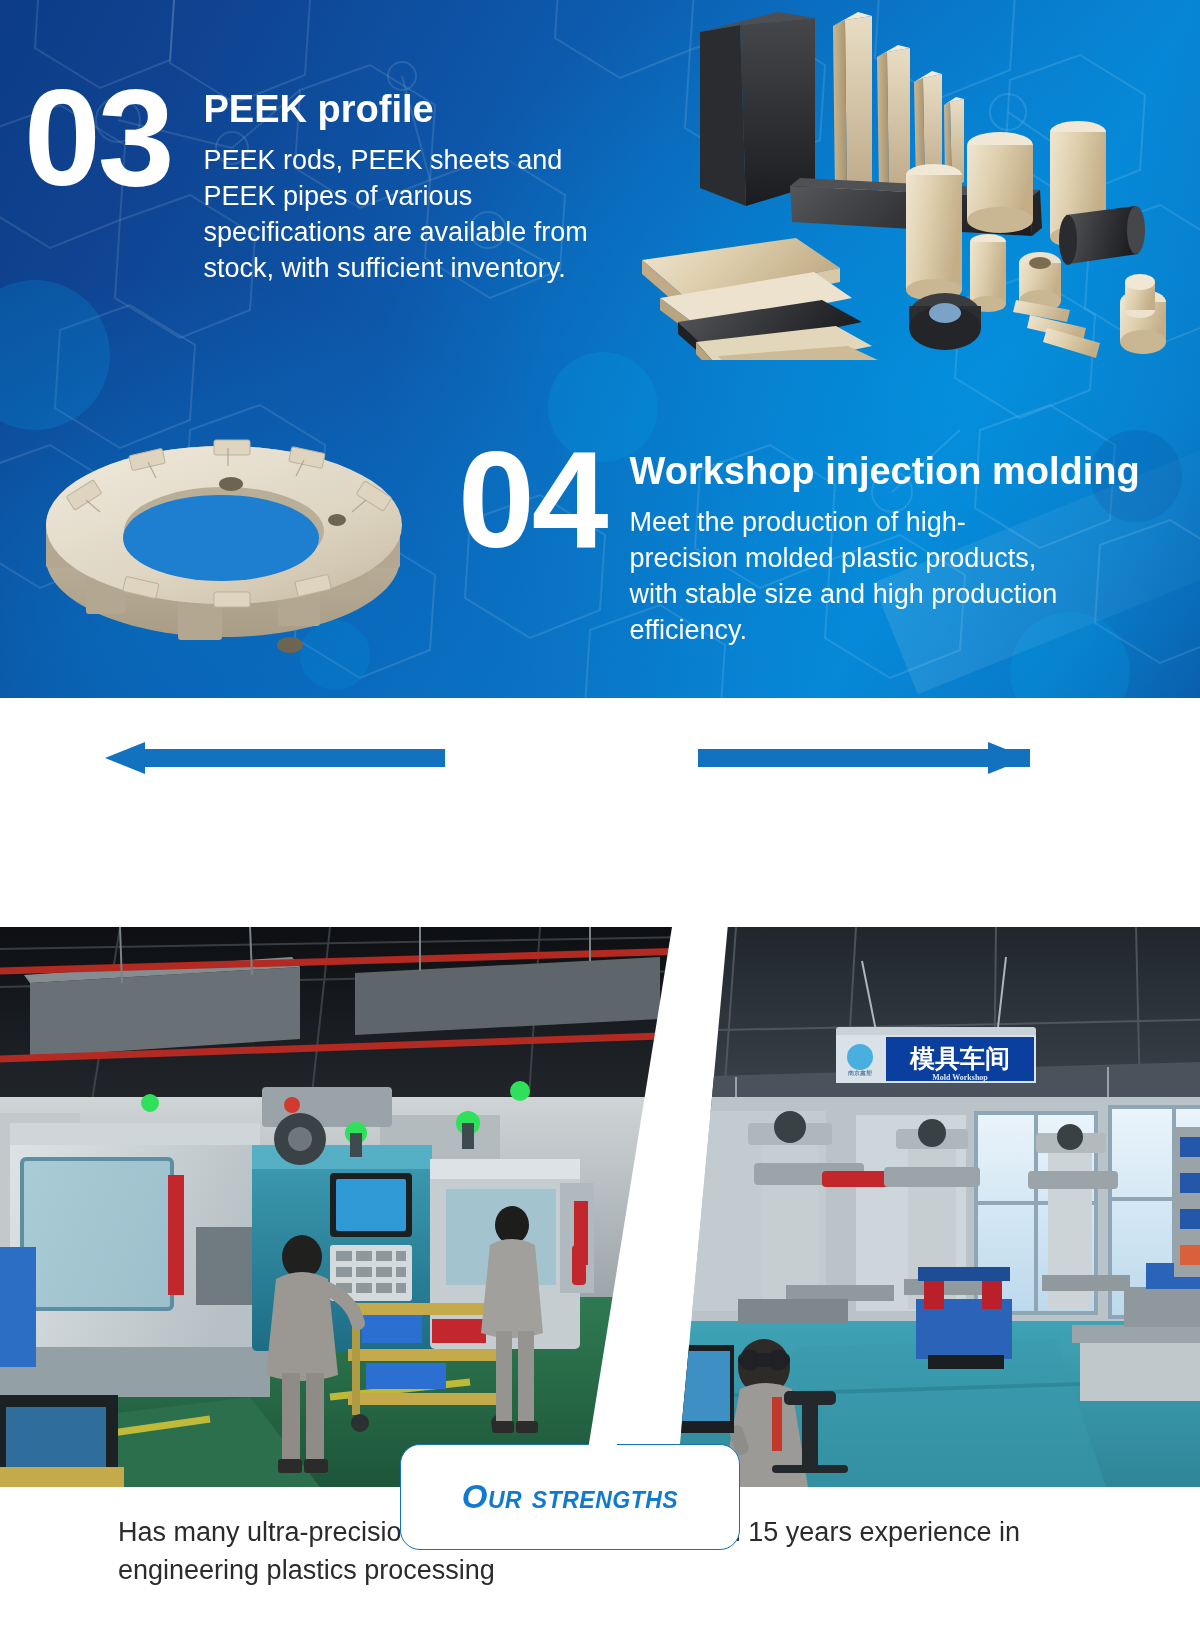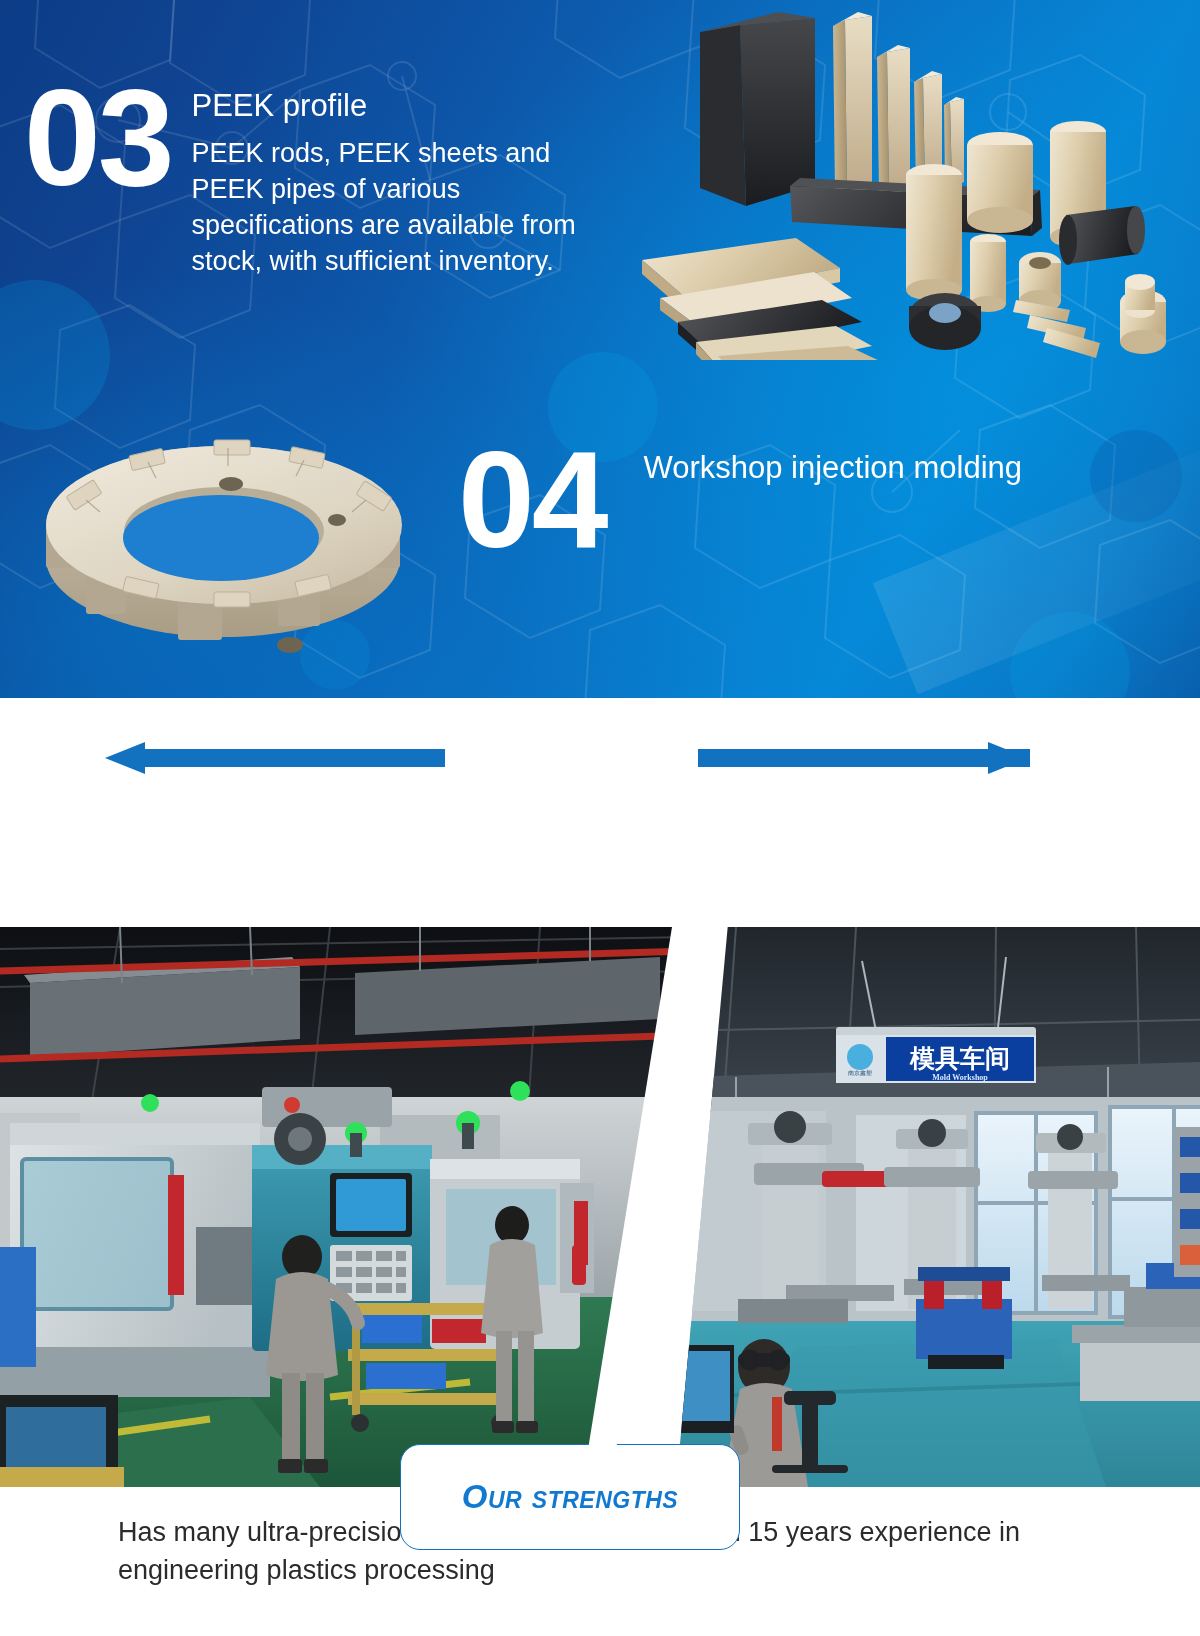--- a/index.html
+++ b/index.html
@@ -31,28 +31,28 @@
   .sheen{ position:absolute; width:420px;height:120px; left:880px; top:500px;
           background:linear-gradient(100deg,rgba(255,255,255,.10),rgba(255,255,255,0));
           transform:rotate(-22deg); }
 
   
   .feat03{ position:absolute; left:24px; top:74px; display:flex; align-items:flex-start; z-index:6;}
   .bignum{
     font-size:138px; line-height:.92; font-weight:bold; color:#ffffff;
     letter-spacing:-3px; font-family:"Liberation Sans", sans-serif;
   }
-  .feat03 .bignum{ margin-right:20px; }
+  .feat03 .bignum{ margin-right:32px; }
   .feat-txt{ padding-top:14px; }
-  .feat-title{ font-size:31px; font-weight:normal; color:#ffffff; margin-bottom:12px; white-space:nowrap;}
+  .feat-title{ font-size:38px; font-weight:bold; color:#ffffff; margin-bottom:12px; white-space:nowrap;}
   .feat-desc{ font-size:27px; line-height:1.33; color:#ffffff; max-width:430px; }
 
   
   .feat04{ position:absolute; left:458px; top:436px; display:flex; align-items:flex-start; z-index:6;}
-  .feat04 .bignum{ margin-right:38px; }
+  .feat04 .bignum{ margin-right:24px; }
   .feat04 .feat-desc{ max-width:430px; }
 
   
   .peek-stage{ position:absolute; left:600px; top:10px; width:600px; height:350px; z-index:4;}
 
   
   .gear-stage{ position:absolute; left:28px; top:392px; width:390px; height:270px; z-index:5; }
 
   
   .strength-band{
@@ -301,20 +301,21 @@
     <div class="feat-txt">
       <div class="feat-title">PEEK profile</div>
       <div class="feat-desc">PEEK rods, PEEK sheets and PEEK pipes of various specifications are available from stock, with sufficient inventory.</div>
     </div>
   </div>
 
   <div class="feat04">
     <div class="bignum">04</div>
     <div class="feat-txt">
       <div class="feat-title">Workshop injection molding</div>
+      <div class="feat-desc">Meet the production of high-precision molded plastic products, with stable size and high production efficiency.</div>
     </div>
   </div>
 </section>
 
 <section class="strength-band">
   <svg style="position:absolute;left:0;top:0;width:1200px;height:229px;" viewBox="0 0 1200 229">
     <g fill="#1272bf">
       <polygon points="105,60 145,44 145,76"></polygon>
       <rect x="143" y="51" width="302" height="18"></rect>
       <rect x="698" y="51" width="332" height="18"></rect>

